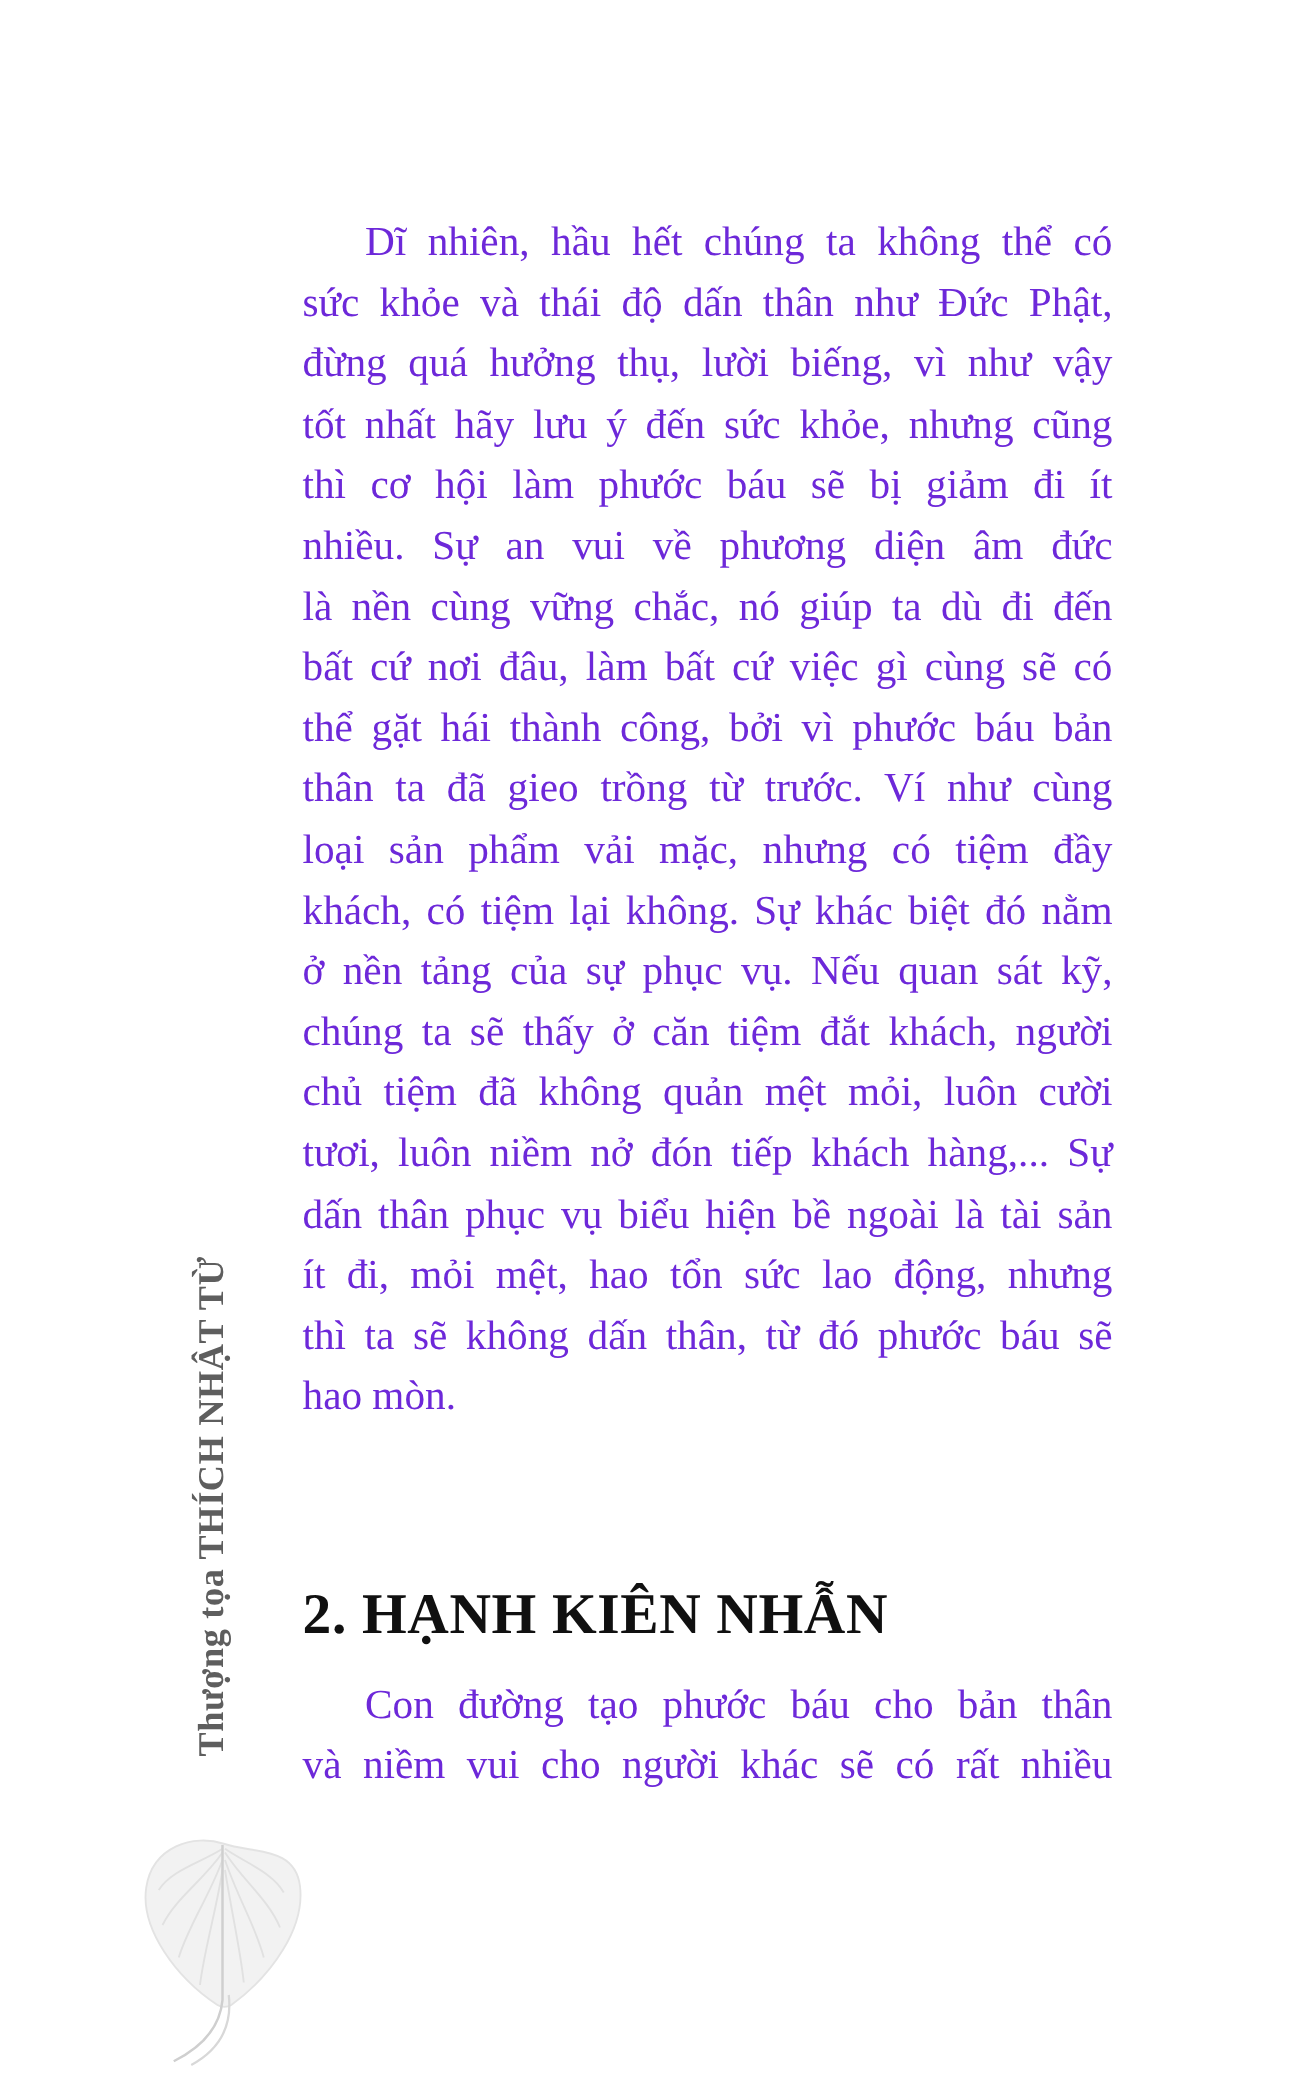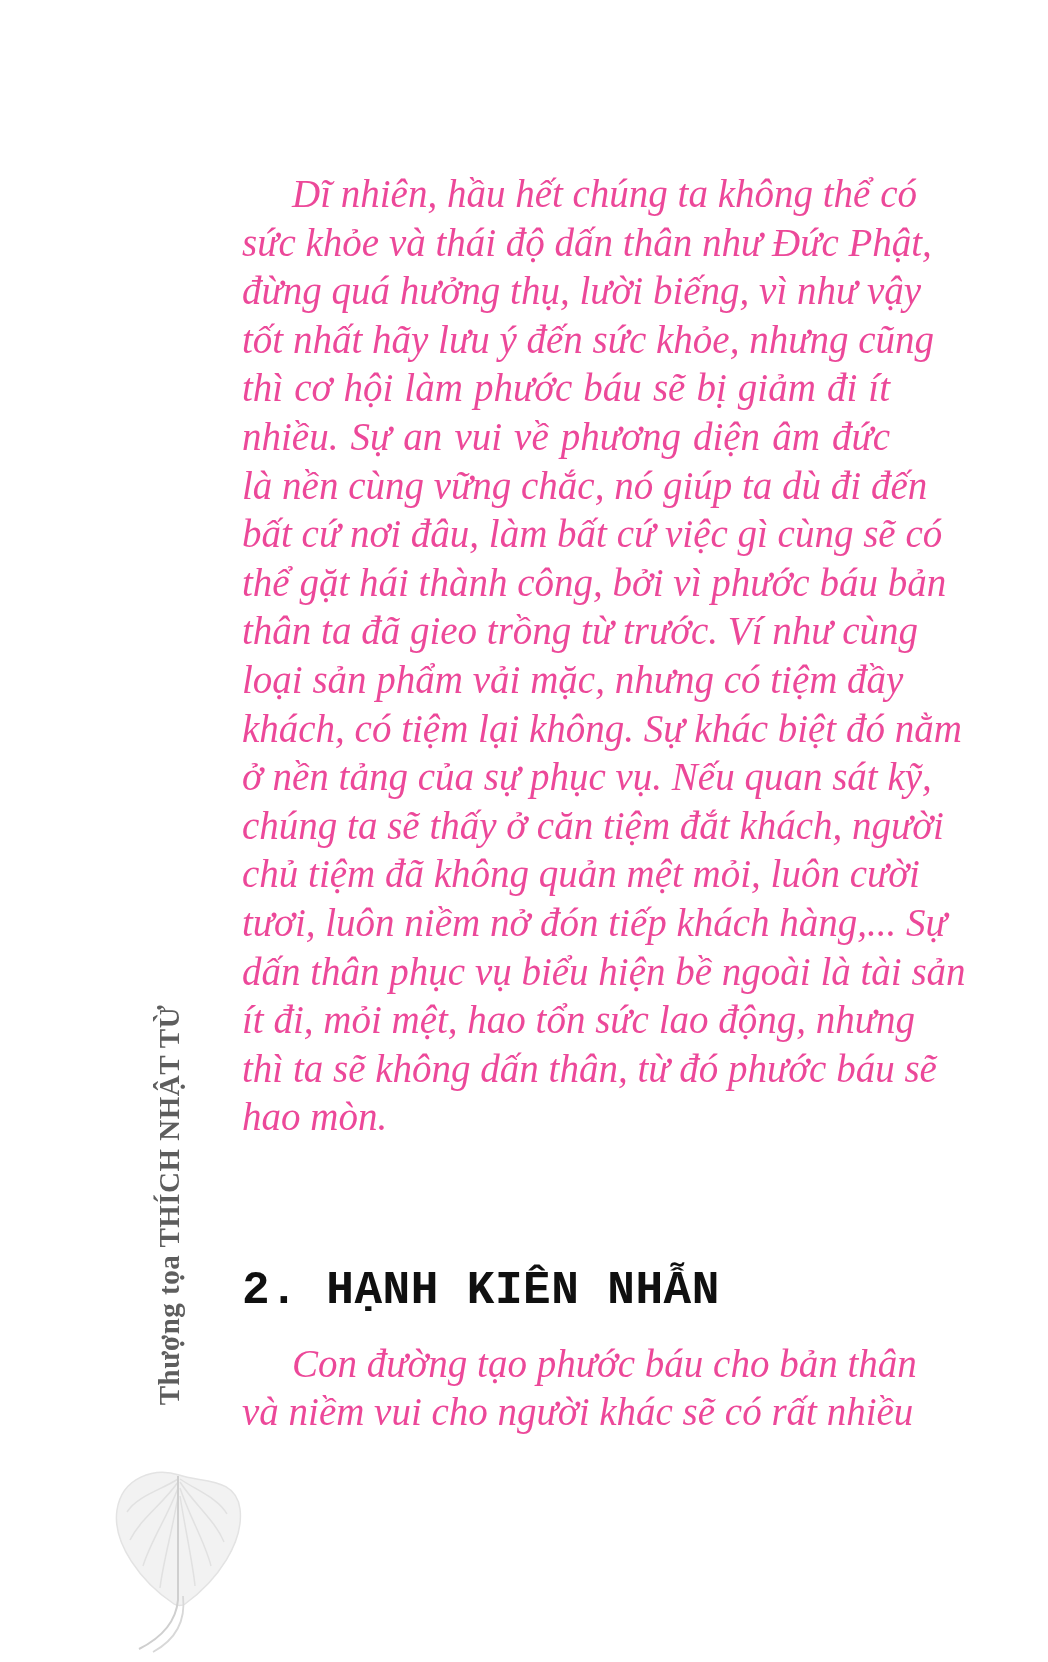--- a/index.html
+++ b/index.html
@@ -14,42 +14,40 @@
   }
 
   
   .text-column {
     position: absolute;
     left: 242px;
     top: 170px;
     width: 648px;
   }
   .line {
-    font-size: 39px;
+    font-size: 33px;
     line-height: 48.6px;
     height: 48.6px;
     white-space: nowrap;
     text-align: justify;
     text-align-last: justify;
-    color: #ec4899;
-    font-style: italic;
+    color: #6d28d9;
   }
   .line.indent { padding-left: 50px; }
   .line.last { text-align-last: left; white-space: normal; }
 
   .section-heading {
     font-size: 46px;
     font-weight: bold;
     line-height: 62px;
     height: 62px;
     margin-top: 118px;
     letter-spacing: 0.5px;
     color: #101010;
     text-align: left;
-    font-family: Liberation Mono, monospace;
   }
   .paragraph-2 { margin-top: 18px; }
 
   
   .sidebar-author {
     position: absolute;
     left: -51px;
     top: 1185px;
     width: 440px;
     height: 40px;

